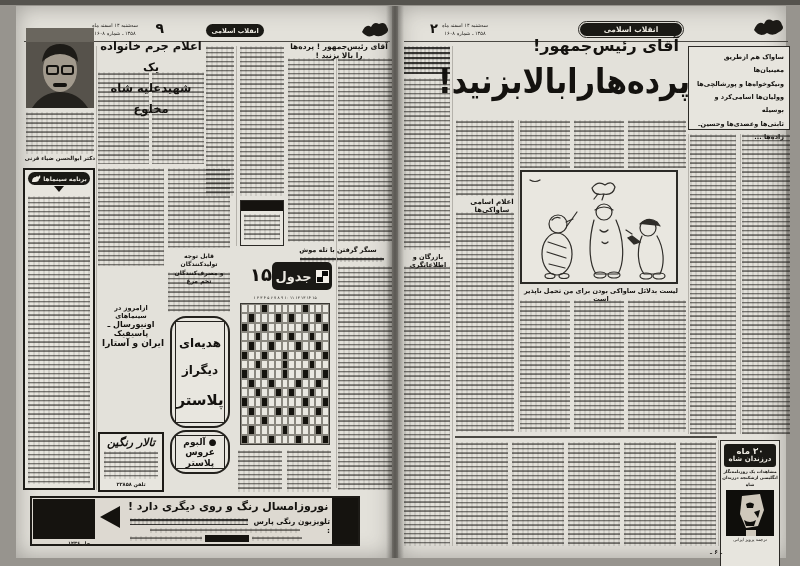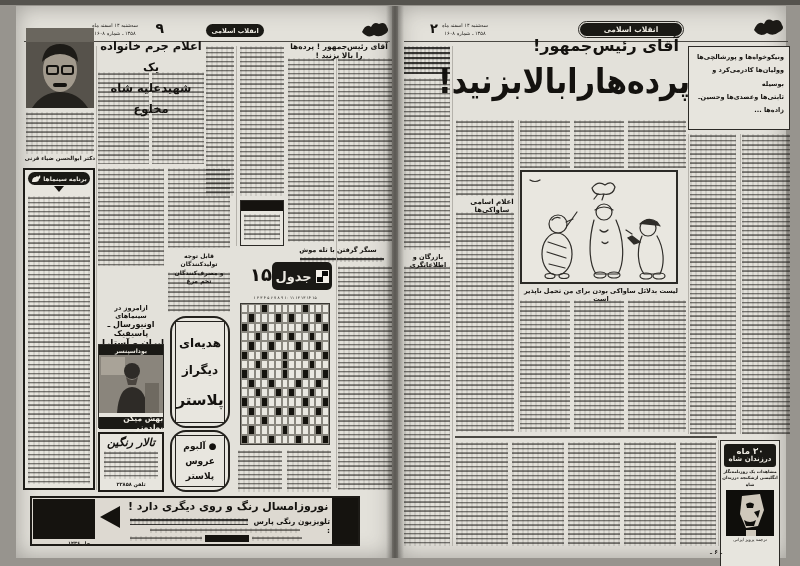--- a/index.html
+++ b/index.html
@@ -96,52 +96,40 @@
   </div>
   <div class="abs" style="left:54px;top:186px;width:0;height:0;border-left:5px solid transparent;border-right:5px solid transparent;border-top:6px solid #15130f;"></div>
   <div class="abs tx" style="left:28px;top:196px;width:62px;height:288px;"></div>
 
   <div class="abs tx" style="left:98px;top:168px;width:66px;height:98px;"></div>
   <div class="abs" style="left:98px;top:304px;width:66px;height:38px;">
     <div class="hd ctr" style="font-size:6.5px;">ازامروز در سینماهای</div>
     <div class="hd ctr" style="font-size:8px;">اونیورسال ـ پاسیفیک</div>
     <div class="hd ctr" style="font-size:9px;text-align:right;">ایران و آستارا</div>
   </div>
-  <div class="abs bx" style="left:98px;top:344px;width:66px;height:84px;">
-    <div class="pill" style="border-radius:0;height:10px;font-size:6px;">بوداسپنسر</div>
-    <svg width="64" height="58" viewBox="0 0 64 58">
-      <rect width="64" height="58" fill="#8a857c"></rect>
-      <rect x="2" y="2" width="24" height="18" fill="#a9a398"></rect>
-      <circle cx="33" cy="16" r="8" fill="#2e2b27"></circle>
-      <path d="M18 58 q2 -26 15 -26 q14 0 16 26 z" fill="#2e2b27"></path>
-      <path d="M27 22 q6 6 12 0 l-2 8 h-8 z" fill="#4a453f"></path>
-      <rect x="46" y="28" width="14" height="30" fill="#6f6a61"></rect>
-    </svg>
-    <div class="pill" style="border-radius:0;height:12px;font-size:7.5px;">بهش میگن بولدوزر</div>
-  </div>
   <div class="abs bx2" style="left:98px;top:432px;width:66px;height:60px;">
     <div class="hd ctr" style="font-size:11px;font-style:italic;margin-top:2px;">تالار رنگین</div>
     <div class="tx" style="margin:2px 4px;height:28px;"></div>
     <div class="hd ctr" style="font-size:5px;">تلفن ۲۲۸۵۸</div>
   </div>
 
   <div class="abs tx" style="left:168px;top:168px;width:62px;height:80px;"></div>
   <div class="abs hd ctr" style="left:168px;top:252px;width:62px;font-size:6px;line-height:1.4;">
     <div>قابل توجه تولیدکنندگان</div>
     <div>و مصرف‌کنندگان تخم مرغ</div>
   </div>
   <div class="abs tx" style="left:168px;top:272px;width:62px;height:40px;"></div>
   <div class="abs ornate" style="left:170px;top:316px;width:60px;height:112px;">
     <div class="ornate-in hd" style="font-size:12px;">
       <div>هدیه‌ای</div>
       <div>دیگراز</div>
       <div style="font-size:15px;">پلاستر</div>
     </div>
   </div>
-  <div class="abs ornate" style="left:170px;top:430px;width:60px;height:62px;">
+  <div class="abs ornate" style="left:170px;top:430px;width:60px;height:44px;">
     <div class="ornate-in hd" style="font-size:9px;">
       <div>● آلبوم</div>
       <div>عروس</div>
       <div>پلاستر</div>
     </div>
   </div>
 
   <div class="abs hd" style="left:251px;top:264px;width:32px;font-size:18px;">۱۵۱</div>
   <div class="abs pill" style="left:272px;top:262px;width:60px;height:28px;font-size:13px;gap:4px;border-radius:5px;">
     <span class="checker"></span>
@@ -383,22 +371,23 @@
   <svg class="abs" style="left:752px;top:16px;" width="32" height="22" viewBox="0 0 32 22">
     <path d="M2 14 q4 -10 10 -6 q3 -7 9 -3 q7 -3 9 4 q3 4 -3 7 q-6 5 -12 1 q-7 5 -13 -3 z" fill="#1c1a16"></path>
   </svg>
   <div class="abs rule" style="left:404px;top:41px;width:384px;height:1px;"></div>
 
   <div class="abs hd ctr" style="left:524px;top:36px;width:164px;font-size:16px;">آقای رئیس‌جمهور!</div>
   <div class="abs hd ctr" style="left:452px;top:62px;width:238px;font-size:30px;transform:scaleY(1.12);transform-origin:top;">پرده‌هارابالابزنید!</div>
 
   <div class="abs bx" style="left:688px;top:46px;width:102px;height:84px;">
     <div class="hd" style="font-size:6.5px;line-height:2.05;padding:4px 5px 0;text-align:right;">
+      <div>ساواک هم ازطریق معینیان‌ها</div>
       <div>ونیکوخواه‌ها و پورشالچی‌ها</div>
-      <div>وولیان‌ها کادرمی‌کرد و بوسیله</div>
+      <div>وولیان‌ها اسامی‌کرد و بوسیله</div>
       <div>ثابتی‌ها وعضدی‌ها وحسین‌ـ</div>
       <div>زاده‌ها ...</div>
     </div>
   </div>
 
   <div class="abs tx-d" style="left:404px;top:46px;width:46px;height:28px;"></div>
   <div class="abs tx" style="left:404px;top:78px;width:46px;height:172px;"></div>
   <div class="abs hd ctr" style="left:402px;top:253px;width:52px;font-size:6.5px;">بازرگان و اطلاعاتگری</div>
   <div class="abs tx" style="left:404px;top:266px;width:46px;height:280px;"></div>
 

